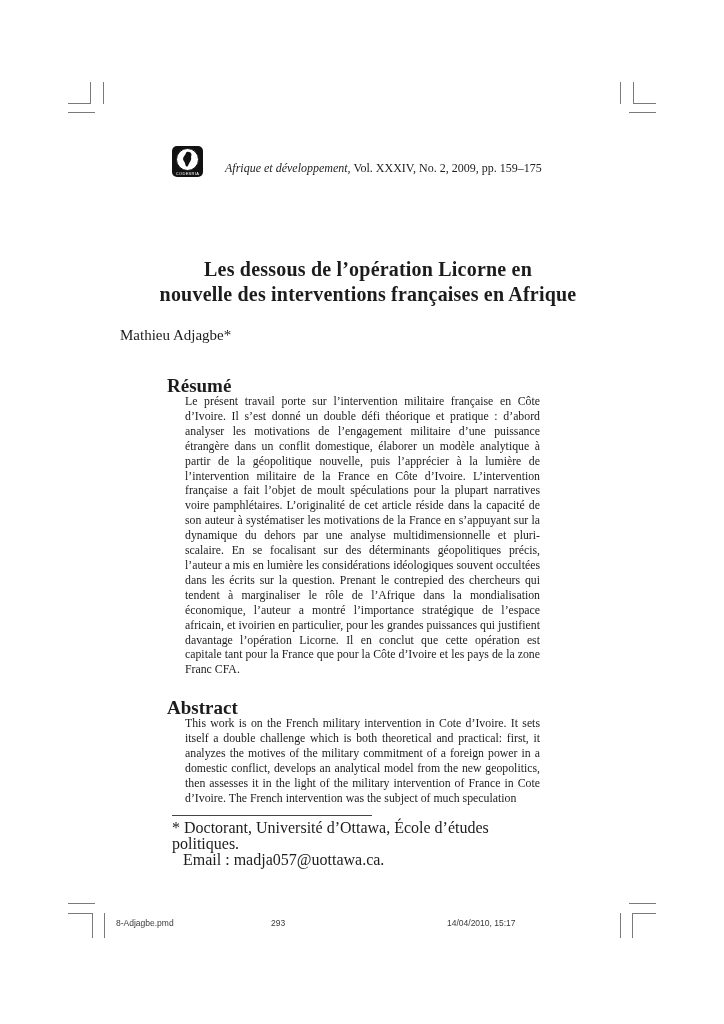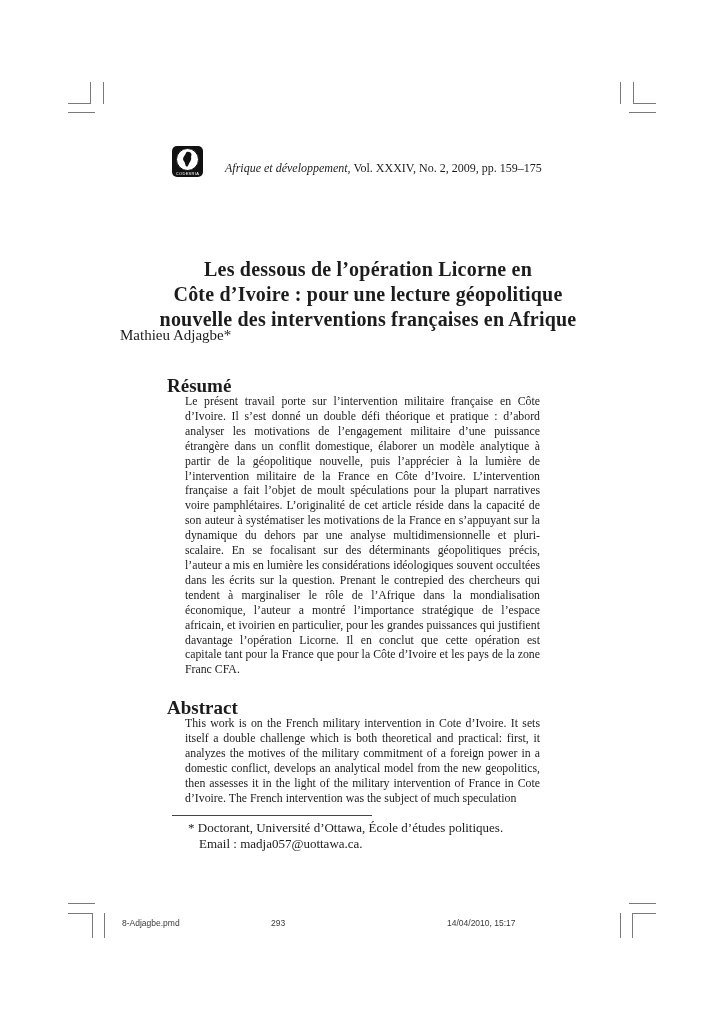--- a/index.html
+++ b/index.html
@@ -57,30 +57,30 @@
     position:absolute;left:185px;width:355px;
     font-size:11.8px;line-height:14.9px;
     text-align:justify;text-justify:inter-word;
   }
   
   .footnote-rule{
     position:absolute;left:172px;top:815px;width:200px;height:1px;background:#444;
   }
   .footnote{
     position:absolute;left:172px;top:820px;width:380px;
-    font-size:13px;line-height:16px;margin-left:16px;
+    font-size:16px;line-height:16px;
   }
   .footnote .fn2{padding-left:11px;}
   
   .runfoot{
     position:absolute;top:918px;left:0;width:724px;height:12px;
     font-family:"Liberation Sans", sans-serif;
     font-size:8.5px;color:#3a3a3a;
   }
-  .runfoot .f-left{position:absolute;left:122px;top:0;}
+  .runfoot .f-left{position:absolute;left:116px;top:0;}
   .runfoot .f-center{position:absolute;left:271px;top:0;}
   .runfoot .f-right{position:absolute;left:447px;top:0;}
 </style>
 </head>
 <body>
 
 <div class="page">
 
   <div class="mark" style="left:90px;top:82px;width:1px;height:22px;"></div>
   <div class="mark" style="left:68px;top:103px;width:23px;height:1px;"></div>
@@ -111,21 +111,20 @@
     <div class="logo-text">CODESRIA</div>
   </div>
 
   <div class="journal-line">
     <span class="it">Afrique et développement,</span><span> Vol. XXXIV, No. 2, 2009, pp. 159–175</span>
   </div>
 
 
   <div class="title">
     <div>Les dessous de l’opération Licorne en</div>
-    <div>Côte d’Ivoire : pour une lecture géopolitique</div>
     <div>nouvelle des interventions françaises en Afrique</div>
   </div>
 
   <div class="author">Mathieu Adjagbe*</div>
 
   <div class="block-heading" style="top:375px;">Résumé</div>
   <div class="block-body" style="top:394px;">Le présent travail porte sur l’intervention militaire française en Côte d’Ivoire. Il s’est donné un double défi théorique et pratique : d’abord analyser les motivations de l’engagement militaire d’une puissance étrangère dans un conflit domestique, élaborer un modèle analytique à partir de la géopolitique nouvelle, puis l’apprécier à la lumière de l’intervention militaire de la France en Côte d’Ivoire. L’intervention française a fait l’objet de moult spéculations pour la plupart narratives voire pamphlétaires. L’originalité de cet article réside dans la capacité de son auteur à systématiser les motivations de la France en s’appuyant sur la dynamique du dehors par une analyse multidimensionnelle et pluri-scalaire. En se focalisant sur des déterminants géopolitiques précis, l’auteur a mis en lumière les considérations idéologiques souvent occultées dans les écrits sur la question. Prenant le contrepied des chercheurs qui tendent à marginaliser le rôle de l’Afrique dans la mondialisation économique, l’auteur a montré l’importance stratégique de l’espace africain, et ivoirien en particulier, pour les grandes puissances qui justifient davantage l’opération Licorne. Il en conclut que cette opération est capitale tant pour la France que pour la Côte d’Ivoire et les pays de la zone Franc CFA.</div>
 
   <div class="block-heading" style="top:697px;">Abstract</div>
   <div class="block-body" style="top:716px;">This work is on the French military intervention in Cote d’Ivoire. It sets itself a double challenge which is both theoretical and practical: first, it analyzes the motives of the military commitment of a foreign power in a domestic conflict, develops an analytical model from the new geopolitics, then assesses it in the light of the military intervention of France in Cote d’Ivoire. The French intervention was the subject of much speculation</div>

